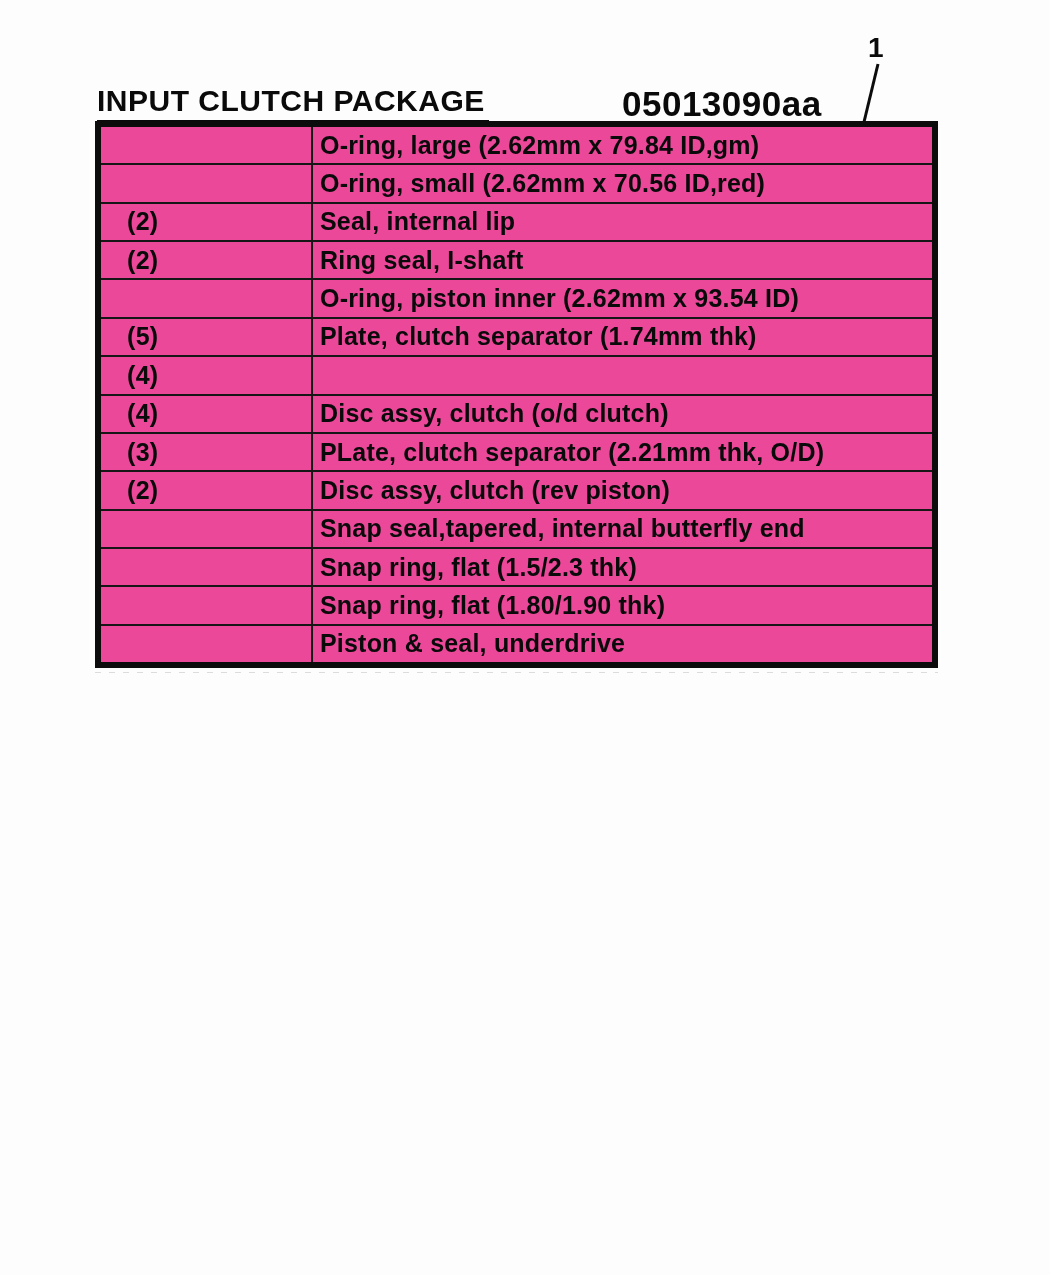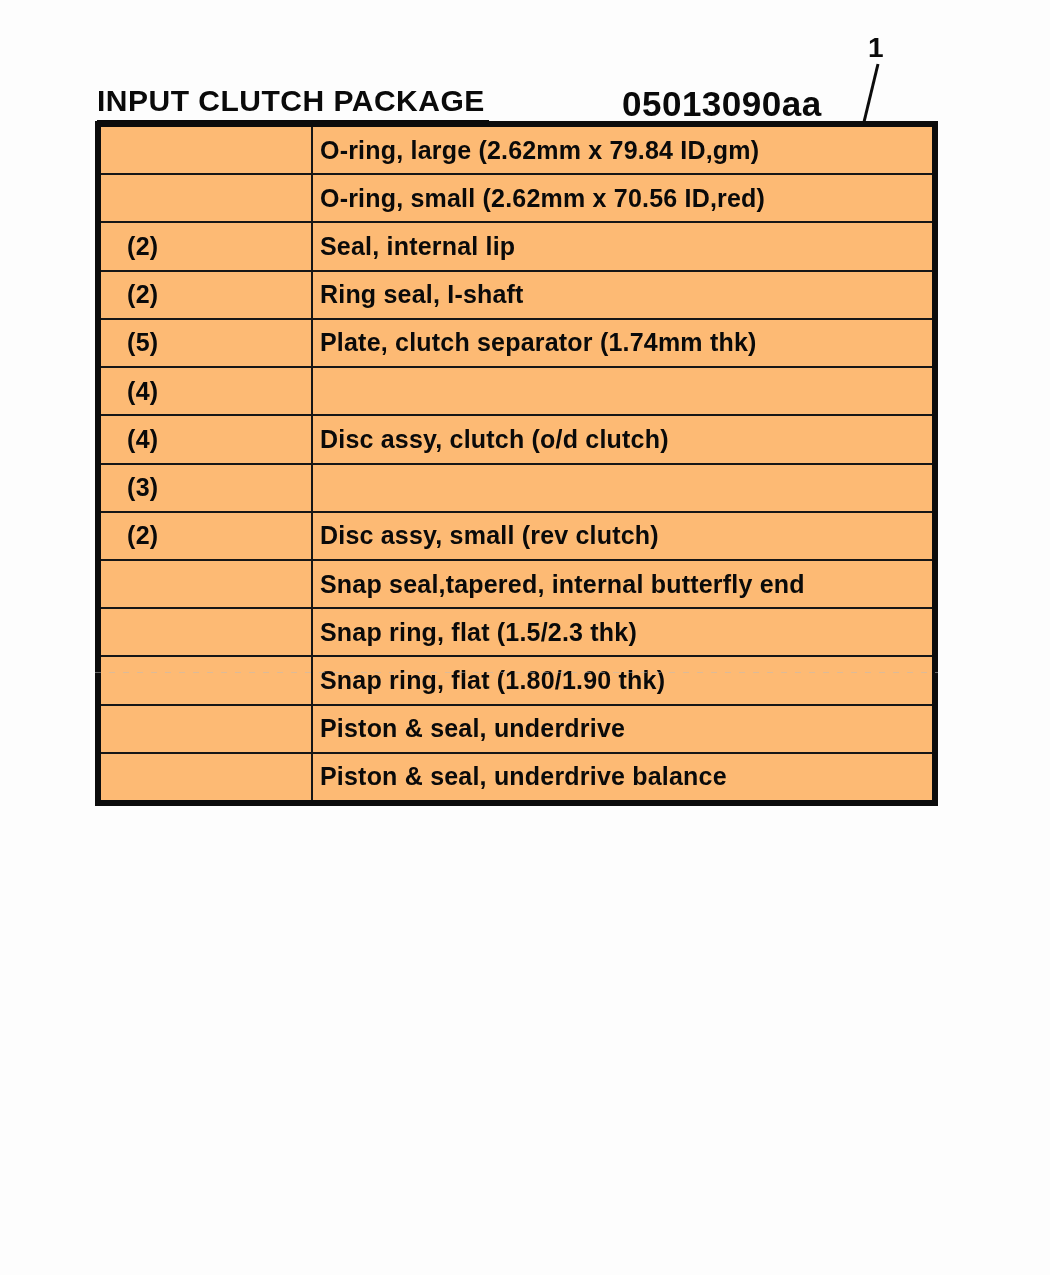--- a/index.html
+++ b/index.html
@@ -48,26 +48,26 @@
     left: 852px;
     top: 60px;
     width: 40px;
     height: 66px;
   }
   .parts-table {
     position: absolute;
     left: 95px;
     top: 121px;
     width: 843px;
-    height: 685px;
+    height: 547px;
     border: 6px solid #0c0c0c;
     box-sizing: border-box;
     display: flex;
     flex-direction: column;
-    background: #fdba74;
+    background: #ec4899;
   }
   .parts-row {
     flex: 1;
     display: flex;
     border-bottom: 2px solid #161616;
     min-height: 0;
   }
   .parts-row:last-child {
     border-bottom: none;
   }
@@ -133,54 +133,55 @@
       </div>
       <div class="parts-row">
         <div class="cell-qty">(2)</div>
         <div class="cell-desc">Seal, internal lip</div>
       </div>
       <div class="parts-row">
         <div class="cell-qty">(2)</div>
         <div class="cell-desc">Ring seal, I-shaft</div>
       </div>
       <div class="parts-row">
+        <div class="cell-qty"></div>
+        <div class="cell-desc">O-ring, piston inner (2.62mm x 93.54 ID)</div>
+      </div>
+      <div class="parts-row">
         <div class="cell-qty">(5)</div>
         <div class="cell-desc">Plate, clutch separator (1.74mm thk)</div>
       </div>
       <div class="parts-row">
         <div class="cell-qty">(4)</div>
       </div>
       <div class="parts-row">
         <div class="cell-qty">(4)</div>
         <div class="cell-desc">Disc assy, clutch (o/d clutch)</div>
       </div>
       <div class="parts-row">
         <div class="cell-qty">(3)</div>
+        <div class="cell-desc">PLate, clutch separator (2.21mm thk, O/D)</div>
       </div>
       <div class="parts-row">
         <div class="cell-qty">(2)</div>
-        <div class="cell-desc">Disc assy, small (rev clutch)</div>
+        <div class="cell-desc">Disc assy, clutch (rev piston)</div>
       </div>
       <div class="parts-row">
         <div class="cell-qty"></div>
         <div class="cell-desc">Snap seal,tapered, internal butterfly end</div>
       </div>
       <div class="parts-row">
         <div class="cell-qty"></div>
         <div class="cell-desc">Snap ring, flat (1.5/2.3 thk)</div>
       </div>
       <div class="parts-row">
         <div class="cell-qty"></div>
         <div class="cell-desc">Snap ring, flat (1.80/1.90 thk)</div>
       </div>
       <div class="parts-row">
         <div class="cell-qty"></div>
         <div class="cell-desc">Piston &amp; seal, underdrive</div>
       </div>
-      <div class="parts-row">
-        <div class="cell-qty"></div>
-        <div class="cell-desc">Piston &amp; seal, underdrive balance</div>
-      </div>
     </div>
 
   <div class="scan-noise" style="top: 672px;"></div>
 
 </div>
 
 </body></html>

